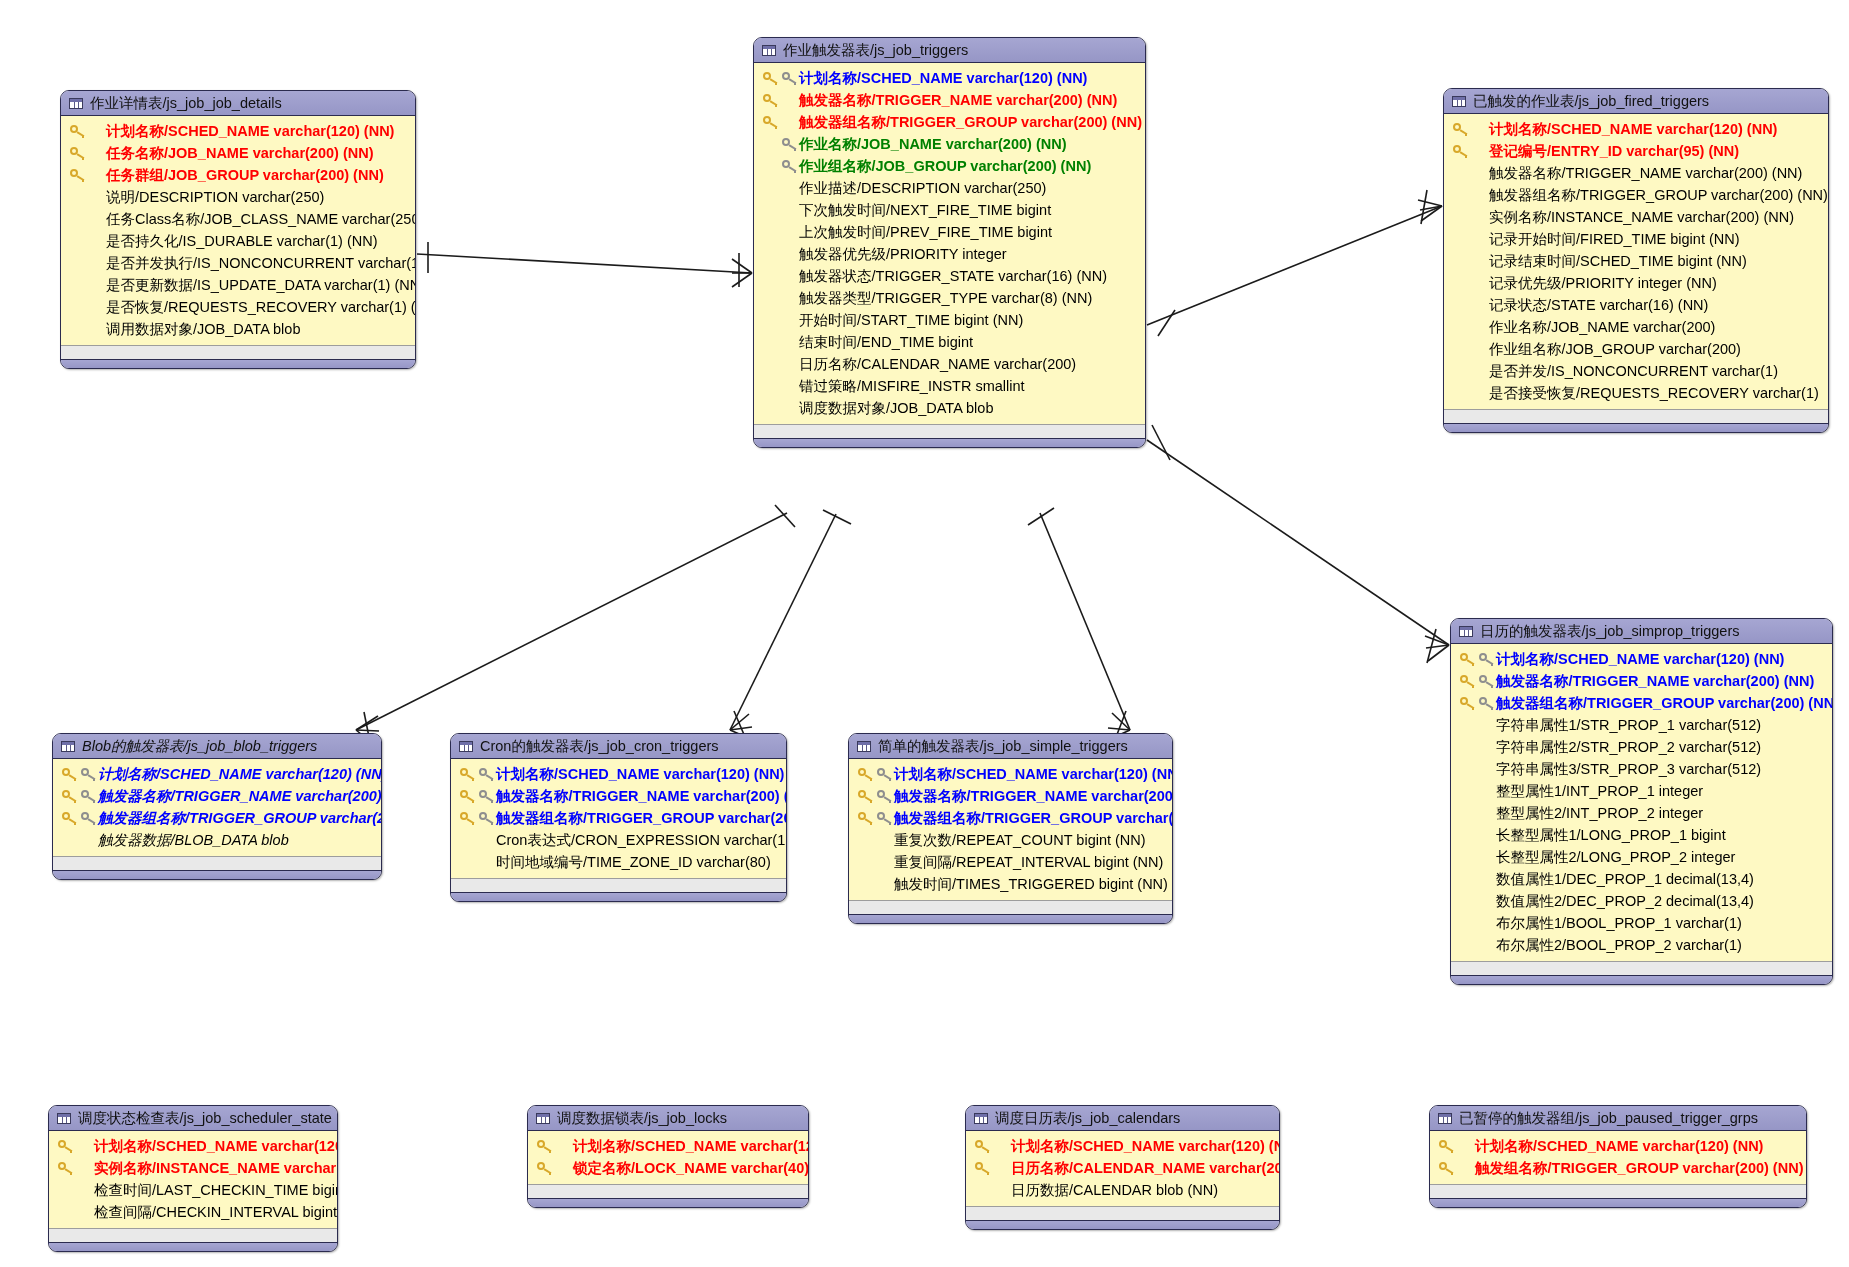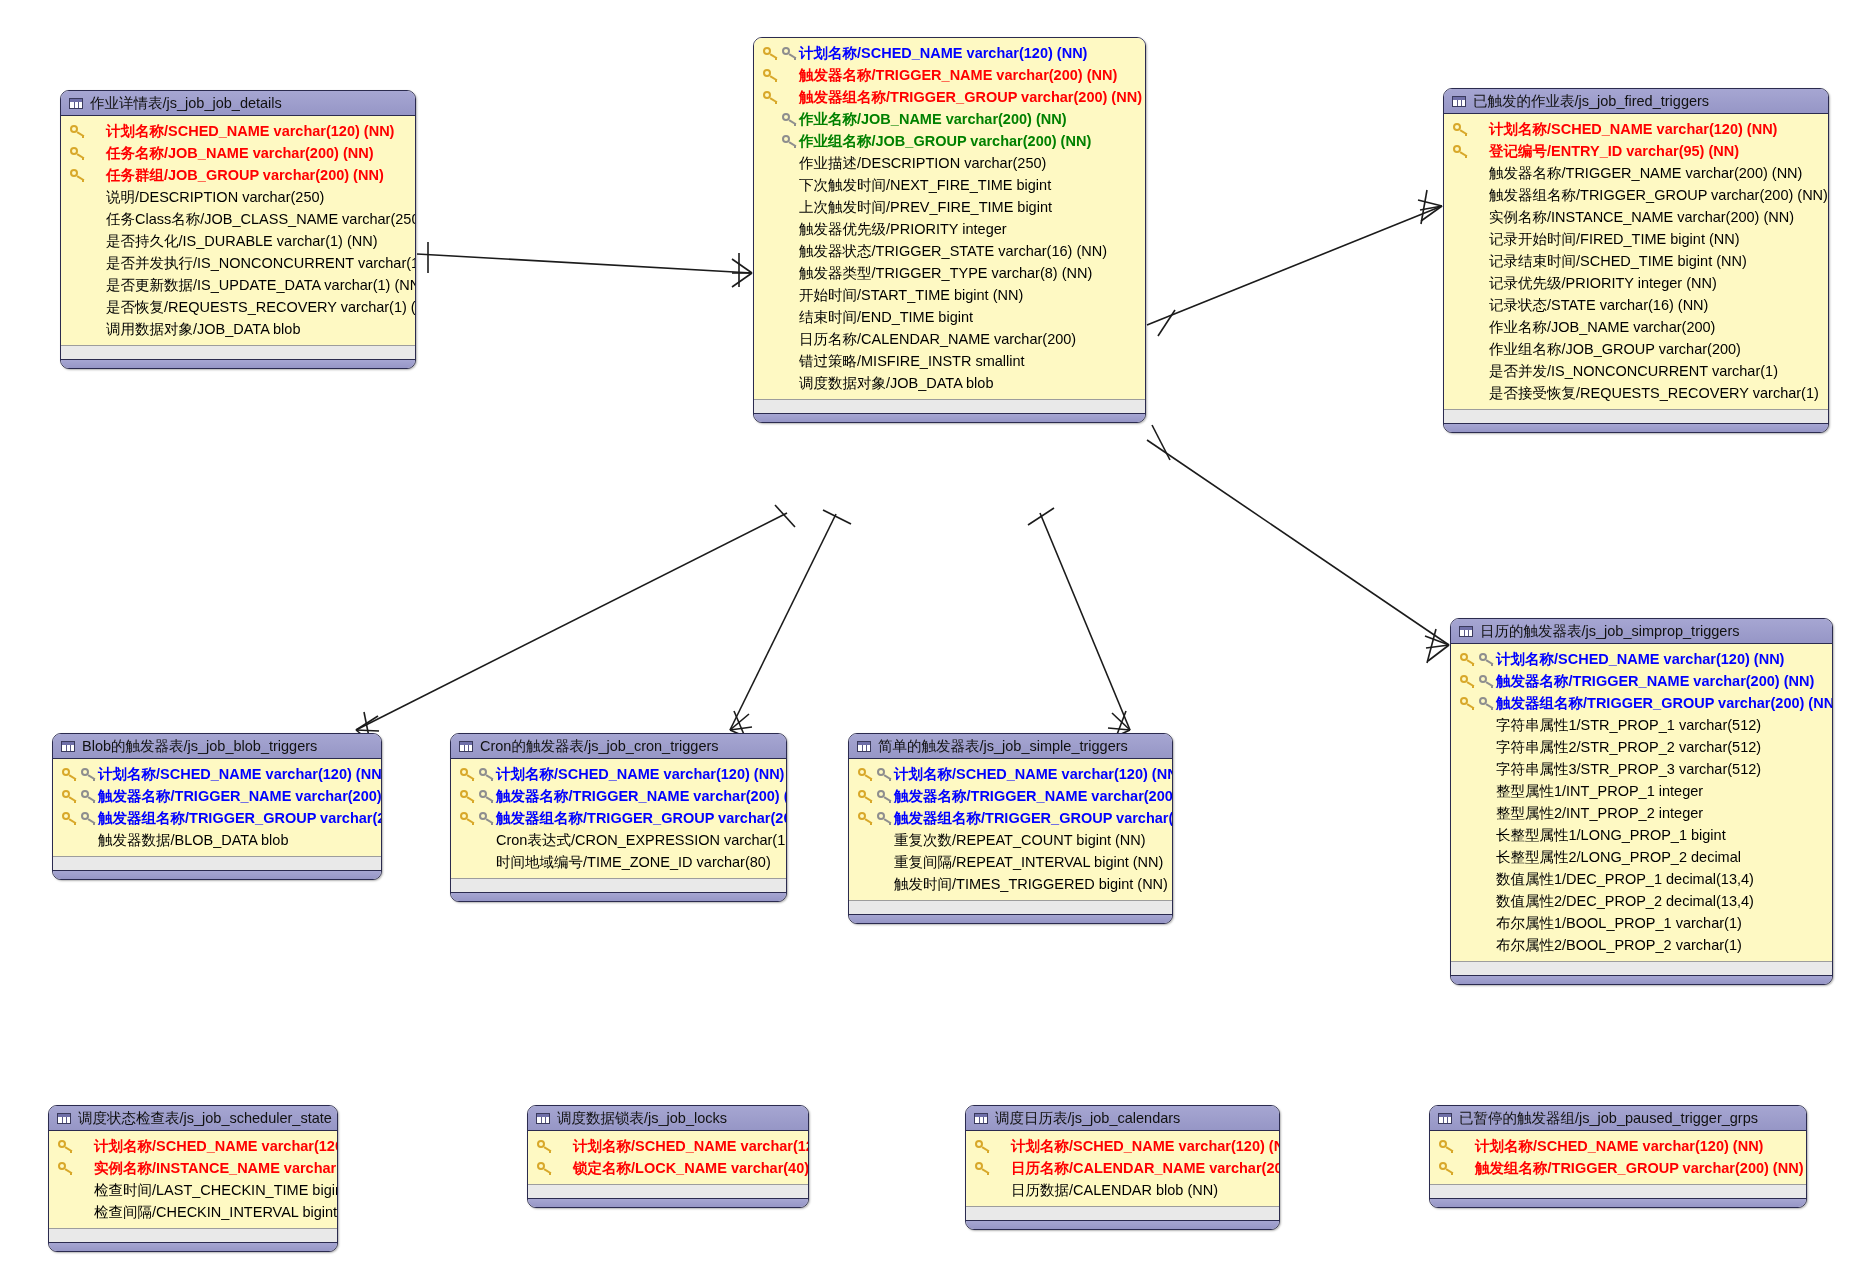--- a/index.html
+++ b/index.html
@@ -237,20 +237,24 @@
           <div class="attr">
             <span class="keyslot empty"></span>
             <span class="keyslot empty"></span>
             <span class="a-text plain">调用数据对象/JOB_DATA blob</span>
           </div>
         </div>
         <div class="ent-foot"></div>
         <div class="ent-foot2"></div>
       </div>
       <div class="entity" style="left: 753px; top: 37px; width: 393px;">
+        <div class="ent-head">
+          <span class="tbl-icon"></span>
+          <span class="ent-title">作业触发器表/js_job_triggers</span>
+        </div>
         <div class="ent-body">
           <div class="attr">
             <span class="keyslot">
               <span class="key">
                 <span class="bow"></span>
                 <span class="shaft"></span>
                 <span class="tooth"></span>
               </span>
             </span>
             <span class="keyslot">
@@ -535,21 +539,21 @@
             <span class="a-text plain">整型属性2/INT_PROP_2 integer</span>
           </div>
           <div class="attr">
             <span class="keyslot empty"></span>
             <span class="keyslot empty"></span>
             <span class="a-text plain">长整型属性1/LONG_PROP_1 bigint</span>
           </div>
           <div class="attr">
             <span class="keyslot empty"></span>
             <span class="keyslot empty"></span>
-            <span class="a-text plain">长整型属性2/LONG_PROP_2 decimal</span>
+            <span class="a-text plain">长整型属性2/LONG_PROP_2 integer</span>
           </div>
           <div class="attr">
             <span class="keyslot empty"></span>
             <span class="keyslot empty"></span>
             <span class="a-text plain">数值属性1/DEC_PROP_1 decimal(13,4)</span>
           </div>
           <div class="attr">
             <span class="keyslot empty"></span>
             <span class="keyslot empty"></span>
             <span class="a-text plain">数值属性2/DEC_PROP_2 decimal(13,4)</span>
@@ -561,21 +565,21 @@
           </div>
           <div class="attr">
             <span class="keyslot empty"></span>
             <span class="keyslot empty"></span>
             <span class="a-text plain">布尔属性2/BOOL_PROP_2 varchar(1)</span>
           </div>
         </div>
         <div class="ent-foot"></div>
         <div class="ent-foot2"></div>
       </div>
-      <div class="entity" style="left: 52px; top: 733px; width: 330px;">
+      <div class="entity" style="left: 52px; top: 733px; width: 330px; font-style: italic;">
         <div class="ent-head">
           <span class="tbl-icon"></span>
           <span class="ent-title">Blob的触发器表/js_job_blob_triggers</span>
         </div>
         <div class="ent-body">
           <div class="attr">
             <span class="keyslot">
               <span class="key">
                 <span class="bow"></span>
                 <span class="shaft"></span>

